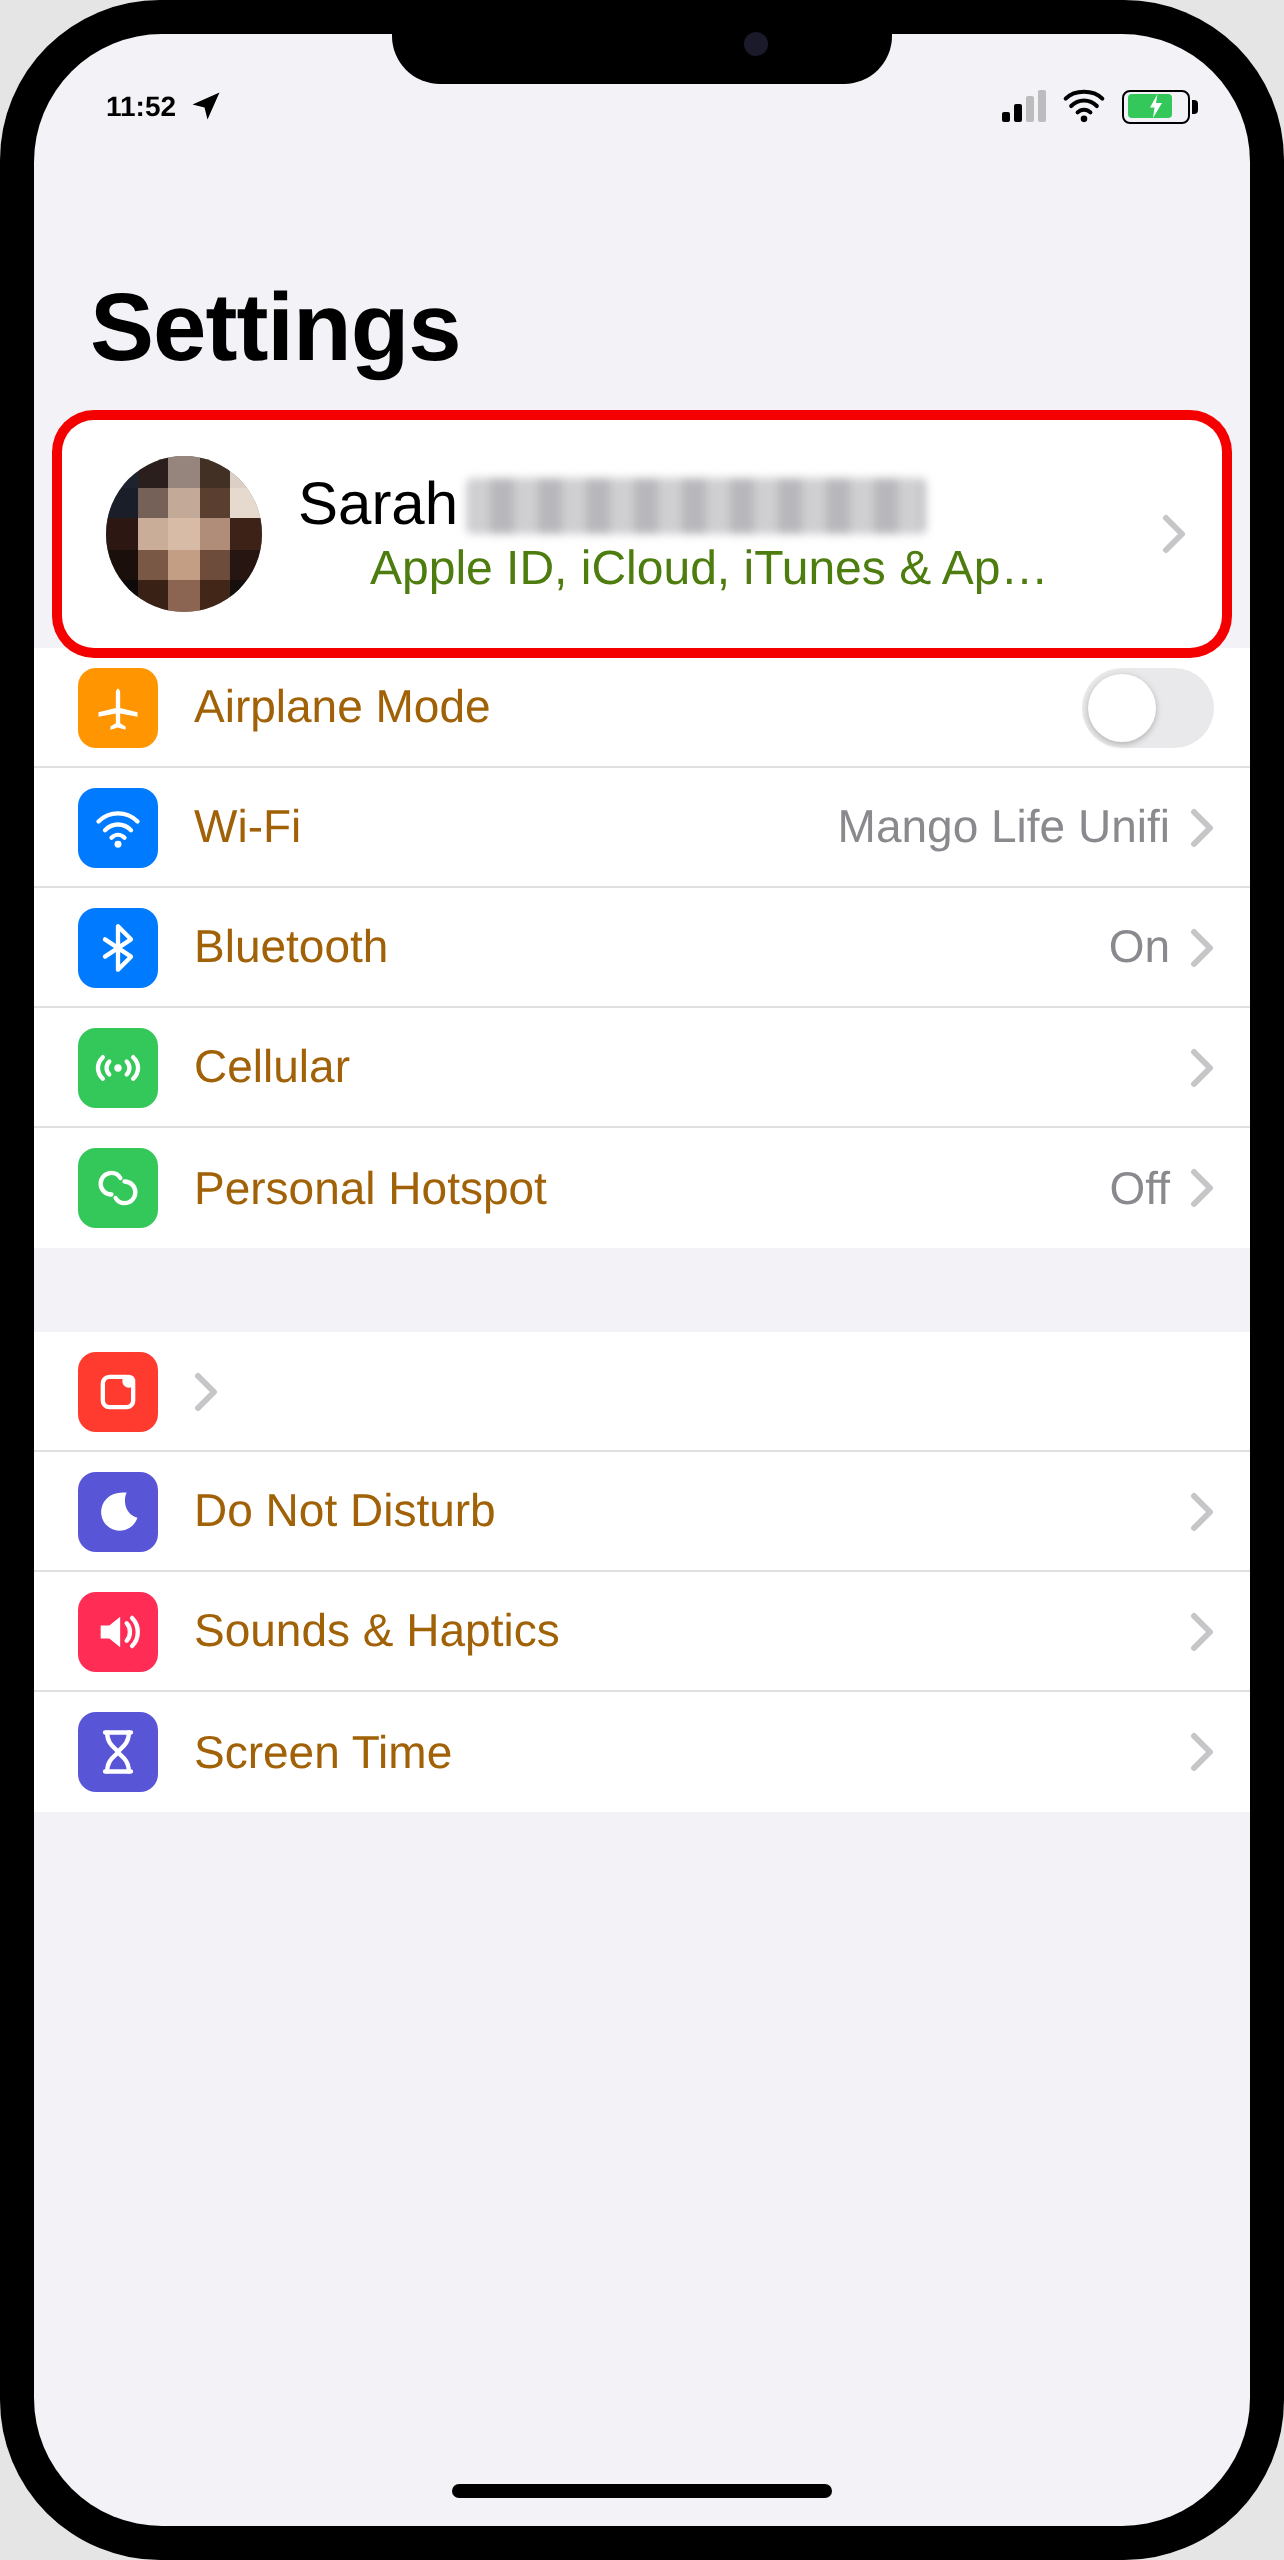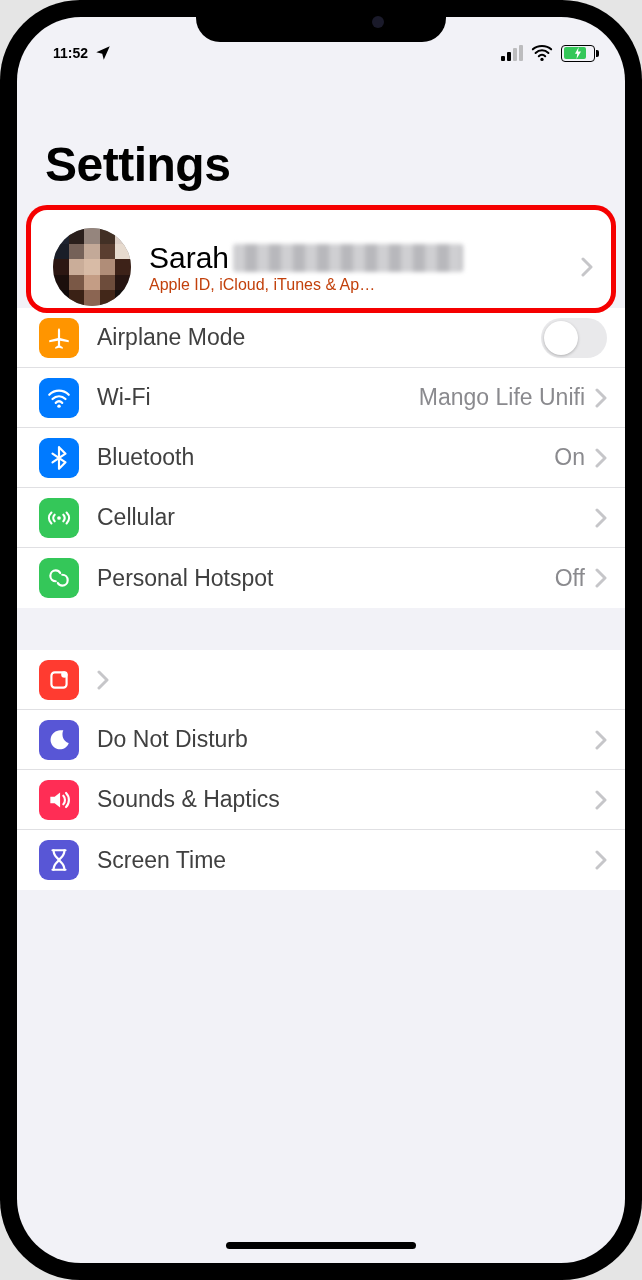--- a/index.html
+++ b/index.html
@@ -54,44 +54,44 @@
   display:flex; align-items:center; min-height:60px;
   padding:0 18px 0 22px; border-bottom:1px solid #e0e0e3;
   position:relative;
 }
 .row:last-child { border-bottom:none; }
 .row .icon-box {
   width:40px; height:40px; border-radius:9px; margin-right:18px;
   display:flex; align-items:center; justify-content:center;
   flex-shrink:0;
 }
-.row .label { font-size:23px; flex:1; color:#404040; }
+.row .label { font-size:23px; flex:1; color:#a16207; }
 .row .value { font-size:23px; color:#8a8a8e; margin-right:10px; white-space:nowrap; }
 .chevron { width:12px; height:20px; flex-shrink:0; }
 .chevron path { stroke:#c6c6c9; stroke-width:3; fill:none; stroke-linecap:round; stroke-linejoin:round; }
 
 
 .profile-row {
-  display:flex; align-items:center; padding:18px 18px 2px 22px;
+  display:flex; align-items:center; padding:18px 18px 18px 22px;
   background:#fff; border-radius:16px; margin:0 14px;
   box-shadow: 0 0 0 5px #f50000;
   position:relative;
 }
 .avatar {
   width:78px; height:78px; border-radius:50%; margin-right:18px;
   flex-shrink:0; overflow:hidden; position:relative;
   background:#888;
 }
 .profile-text { flex:1; min-width:0; }
 .profile-name { font-size:30px; line-height:1.2; display:flex; align-items:center; gap:4px;}
 .profile-name .blur { display:inline-block; width:230px; height:28px; background:
   repeating-linear-gradient(90deg,#cfcfd2 0 12px,#b8b8bc 12px 24px);
   filter:blur(2px); border-radius:3px;
 }
-.profile-sub { font-size:16px; color:#c2410c; white-space:nowrap; overflow:hidden; text-overflow:ellipsis; }
+.profile-sub { font-size:24px; color:#4d7c0f; white-space:nowrap; overflow:hidden; text-overflow:ellipsis;margin-left:36px; }
 
 
 .toggle {
   width:66px; height:40px; background:#e9e9eb; border-radius:20px; position:relative;
   flex-shrink:0;
 }
 .toggle::after{
   content:""; position:absolute; left:3px; top:3px; width:34px; height:34px;
   background:#fff; border-radius:50%; box-shadow:0 1px 3px rgba(0,0,0,.25);
 }

